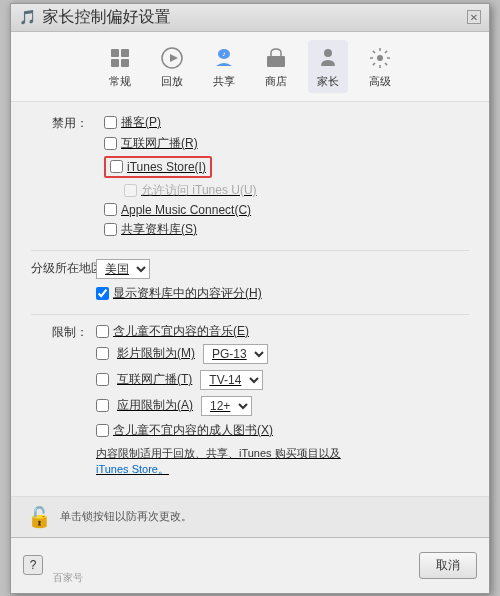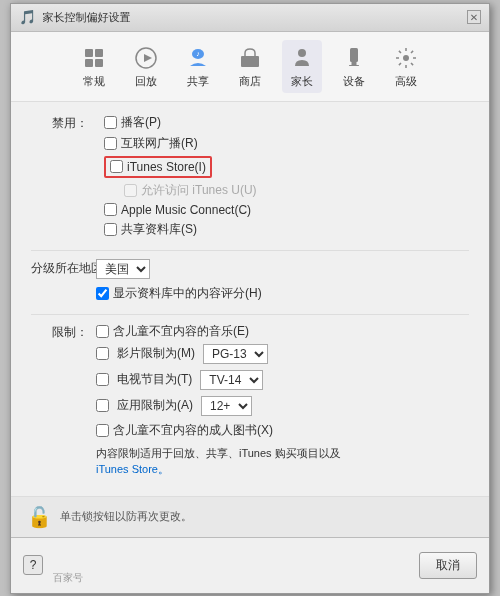--- a/index.html
+++ b/index.html
@@ -32,21 +32,21 @@
     }
     .title-bar-left {
       display: flex;
       align-items: center;
       gap: 6px;
     }
     .title-icon {
       font-size: 14px;
     }
     .title-text {
-      font-size: 11px;
+      font-size: 16px;
       color: #333;
     }
     .close-btn {
       width: 14px;
       height: 14px;
       background: #e0e0e0;
       border: 1px solid #999;
       cursor: pointer;
       display: flex;
       align-items: center;
@@ -107,20 +107,21 @@
       min-width: 65px;
       text-align: right;
       padding-right: 8px;
       padding-top: 1px;
       font-size: 12px;
       color: #333;
       white-space: nowrap;
     }
     .row-content {
       flex: 1;
+      text-decoration: underline;
     }
     .checkbox-row {
       display: flex;
       align-items: center;
       margin-bottom: 4px;
       gap: 4px;
     }
     .checkbox-row input[type="checkbox"] {
       margin: 0;
       width: 13px;
@@ -289,30 +290,20 @@
       <span class="toolbar-label">商店</span>
     </div>
     <div class="toolbar-item active">
       <div class="toolbar-icon">
         <svg width="24" height="24" viewBox="0 0 24 24">
             <circle cx="12" cy="7" r="4" fill="#888"></circle>
             <path d="M5 20 Q5 14 12 14 Q19 14 19 20" fill="#888"></path>
           </svg>
       </div>
       <span class="toolbar-label">家长</span>
-    </div>
-    <div class="toolbar-item">
-      <div class="toolbar-icon">
-        <svg width="24" height="24" viewBox="0 0 24 24">
-            <rect x="8" y="2" width="8" height="14" rx="1.5" fill="#888"></rect>
-            <rect x="9.5" y="14" width="5" height="6" rx="0.5" fill="#888"></rect>
-            <rect x="7" y="19" width="10" height="1" rx="0.5" fill="#888"></rect>
-          </svg>
-      </div>
-      <span class="toolbar-label">设备</span>
     </div>
     <div class="toolbar-item">
       <div class="toolbar-icon">
         <svg width="24" height="24" viewBox="0 0 24 24">
             <circle cx="12" cy="12" r="3" fill="#888"></circle>
             <path d="M12 2 L12 5 M12 19 L12 22 M2 12 L5 12 M19 12 L22 12 M4.9 4.9 L7 7 M17 17 L19.1 19.1 M19.1 4.9 L17 7 M7 17 L4.9 19.1" stroke="#888" stroke-width="1.5"></path>
           </svg>
       </div>
       <span class="toolbar-label">高级</span>
     </div>
@@ -383,21 +374,21 @@
           <label class="checkbox-label" for="movie_limit">影片限制为(M)</label>
           <select>
             <option>PG-13</option>
             <option>G</option>
             <option>PG</option>
             <option>R</option>
           </select>
         </div>
         <div class="limit-row">
           <input type="checkbox" id="tv_limit" style="">
-          <label class="checkbox-label" for="tv_limit">电视节目为(T)</label>
+          <label class="checkbox-label" for="tv_limit">互联网广播(T)</label>
           <select>
             <option>TV-14</option>
             <option>TV-Y</option>
             <option>TV-G</option>
           </select>
         </div>
         <div class="limit-row">
           <input type="checkbox" id="app_limit" style="">
           <label class="checkbox-label" for="app_limit">应用限制为(A)</label>
           <select>

